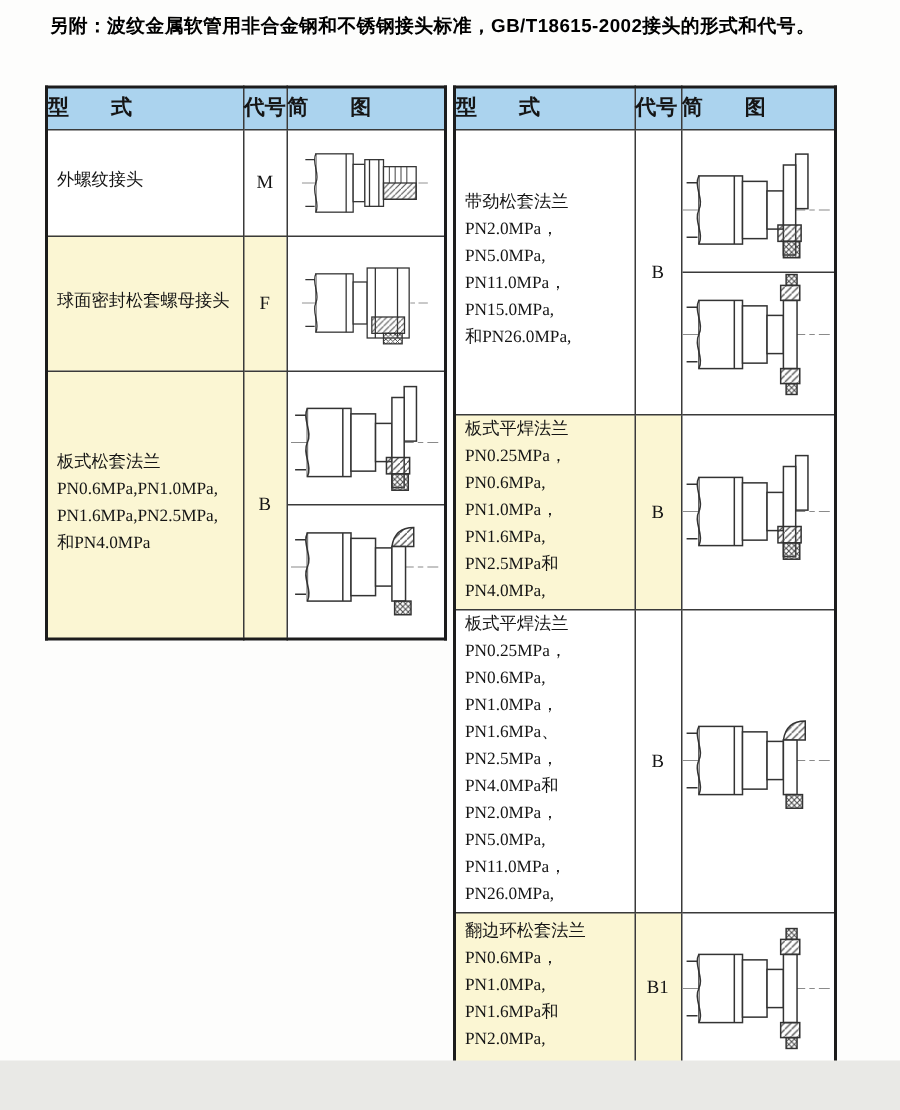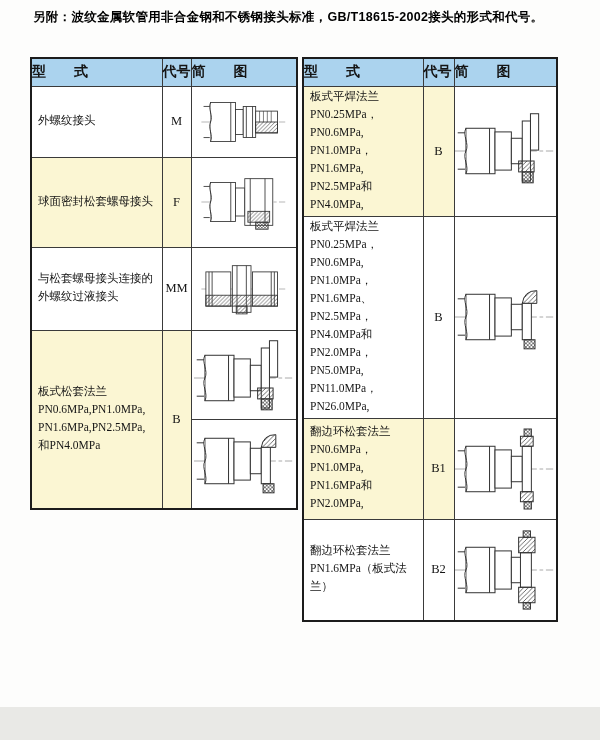--- a/index.html
+++ b/index.html
@@ -205,34 +205,20 @@
           <td class="diag">
             <div class="dstack">
                 <div class="dbox">
                   <svg viewBox="0 0 110 90">
                     <use href="#sym-swivel-nut"></use>
                   </svg>
                 </div>
               </div>
           </td>
         </tr>
-        <tr class="lr3">
-          <td class="type">与松套螺母接头连接的
-外螺纹过液接头</td>
-          <td class="code">MM</td>
-          <td class="diag">
-            <div class="dstack">
-                <div class="dbox">
-                  <svg viewBox="0 0 110 90">
-                    <use href="#sym-nipple"></use>
-                  </svg>
-                </div>
-              </div>
-          </td>
-        </tr>
         <tr class="lr6">
           <td class="type hl">板式松套法兰
 PN0.6MPa,PN1.0MPa,
 PN1.6MPa,PN2.5MPa,
 和PN4.0MPa</td>
           <td class="code hl">B</td>
           <td class="diag">
             <div class="dstack">
               <div class="dbox sub">
                   <svg viewBox="0 0 110 90">
@@ -257,20 +243,41 @@
           <col style="width:103px">
         </colgroup>
       <thead>
         <tr>
           <th>型　　式</th>
           <th>代号</th>
           <th>简　　图</th>
         </tr>
       </thead>
       <tbody>
+        <tr class="rr1">
+          <td class="type">带劲松套法兰
+PN2.0MPa，PN5.0MPa,
+PN11.0MPa，PN15.0MPa,
+和PN26.0MPa,</td>
+          <td class="code">B</td>
+          <td class="diag">
+            <div class="dstack">
+              <div class="dbox sub">
+                  <svg viewBox="0 0 110 90">
+                    <use href="#sym-fl-stem"></use>
+                  </svg>
+                </div>
+              <div class="dbox sub">
+                  <svg viewBox="0 0 110 90">
+                    <use href="#sym-fl-bolts"></use>
+                  </svg>
+                </div>
+            </div>
+          </td>
+        </tr>
         <tr class="rr2">
           <td class="type hl">板式平焊法兰
 PN0.25MPa，PN0.6MPa,
 PN1.0MPa，PN1.6MPa,
 PN2.5MPa和PN4.0MPa,</td>
           <td class="code hl">B</td>
           <td class="diag">
             <div class="dstack">
                 <div class="dbox sub">
                   <svg viewBox="0 0 110 90">

